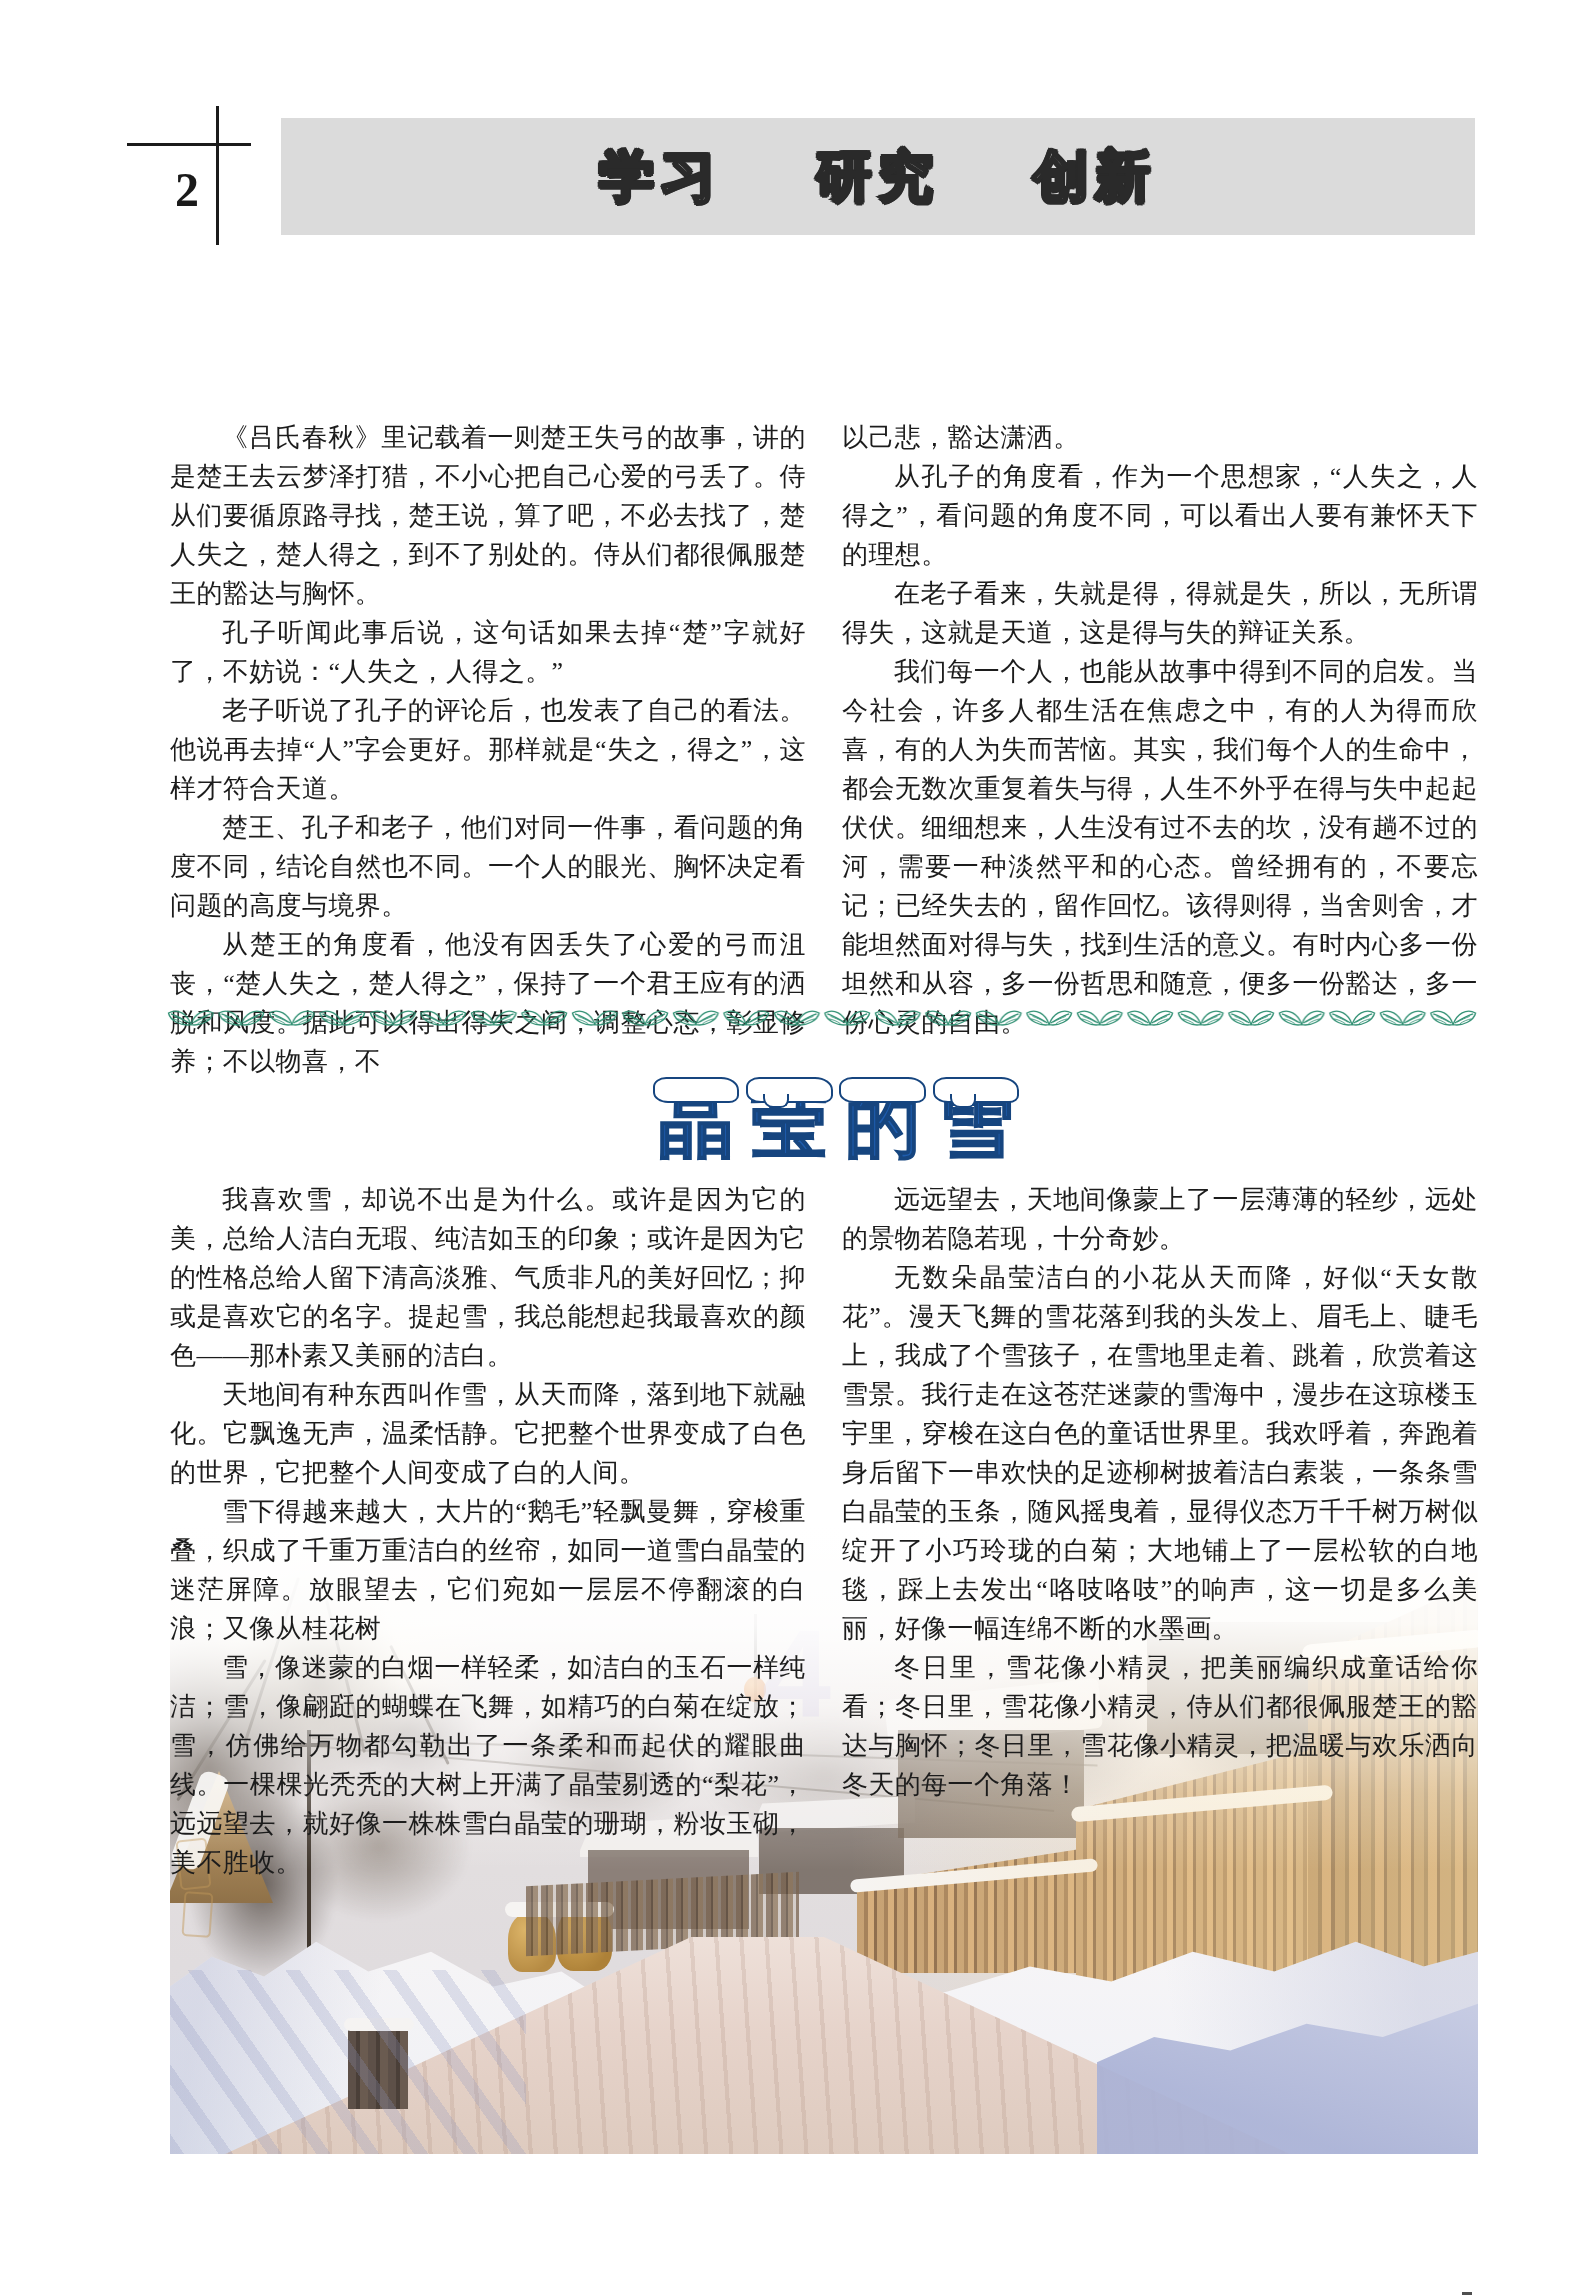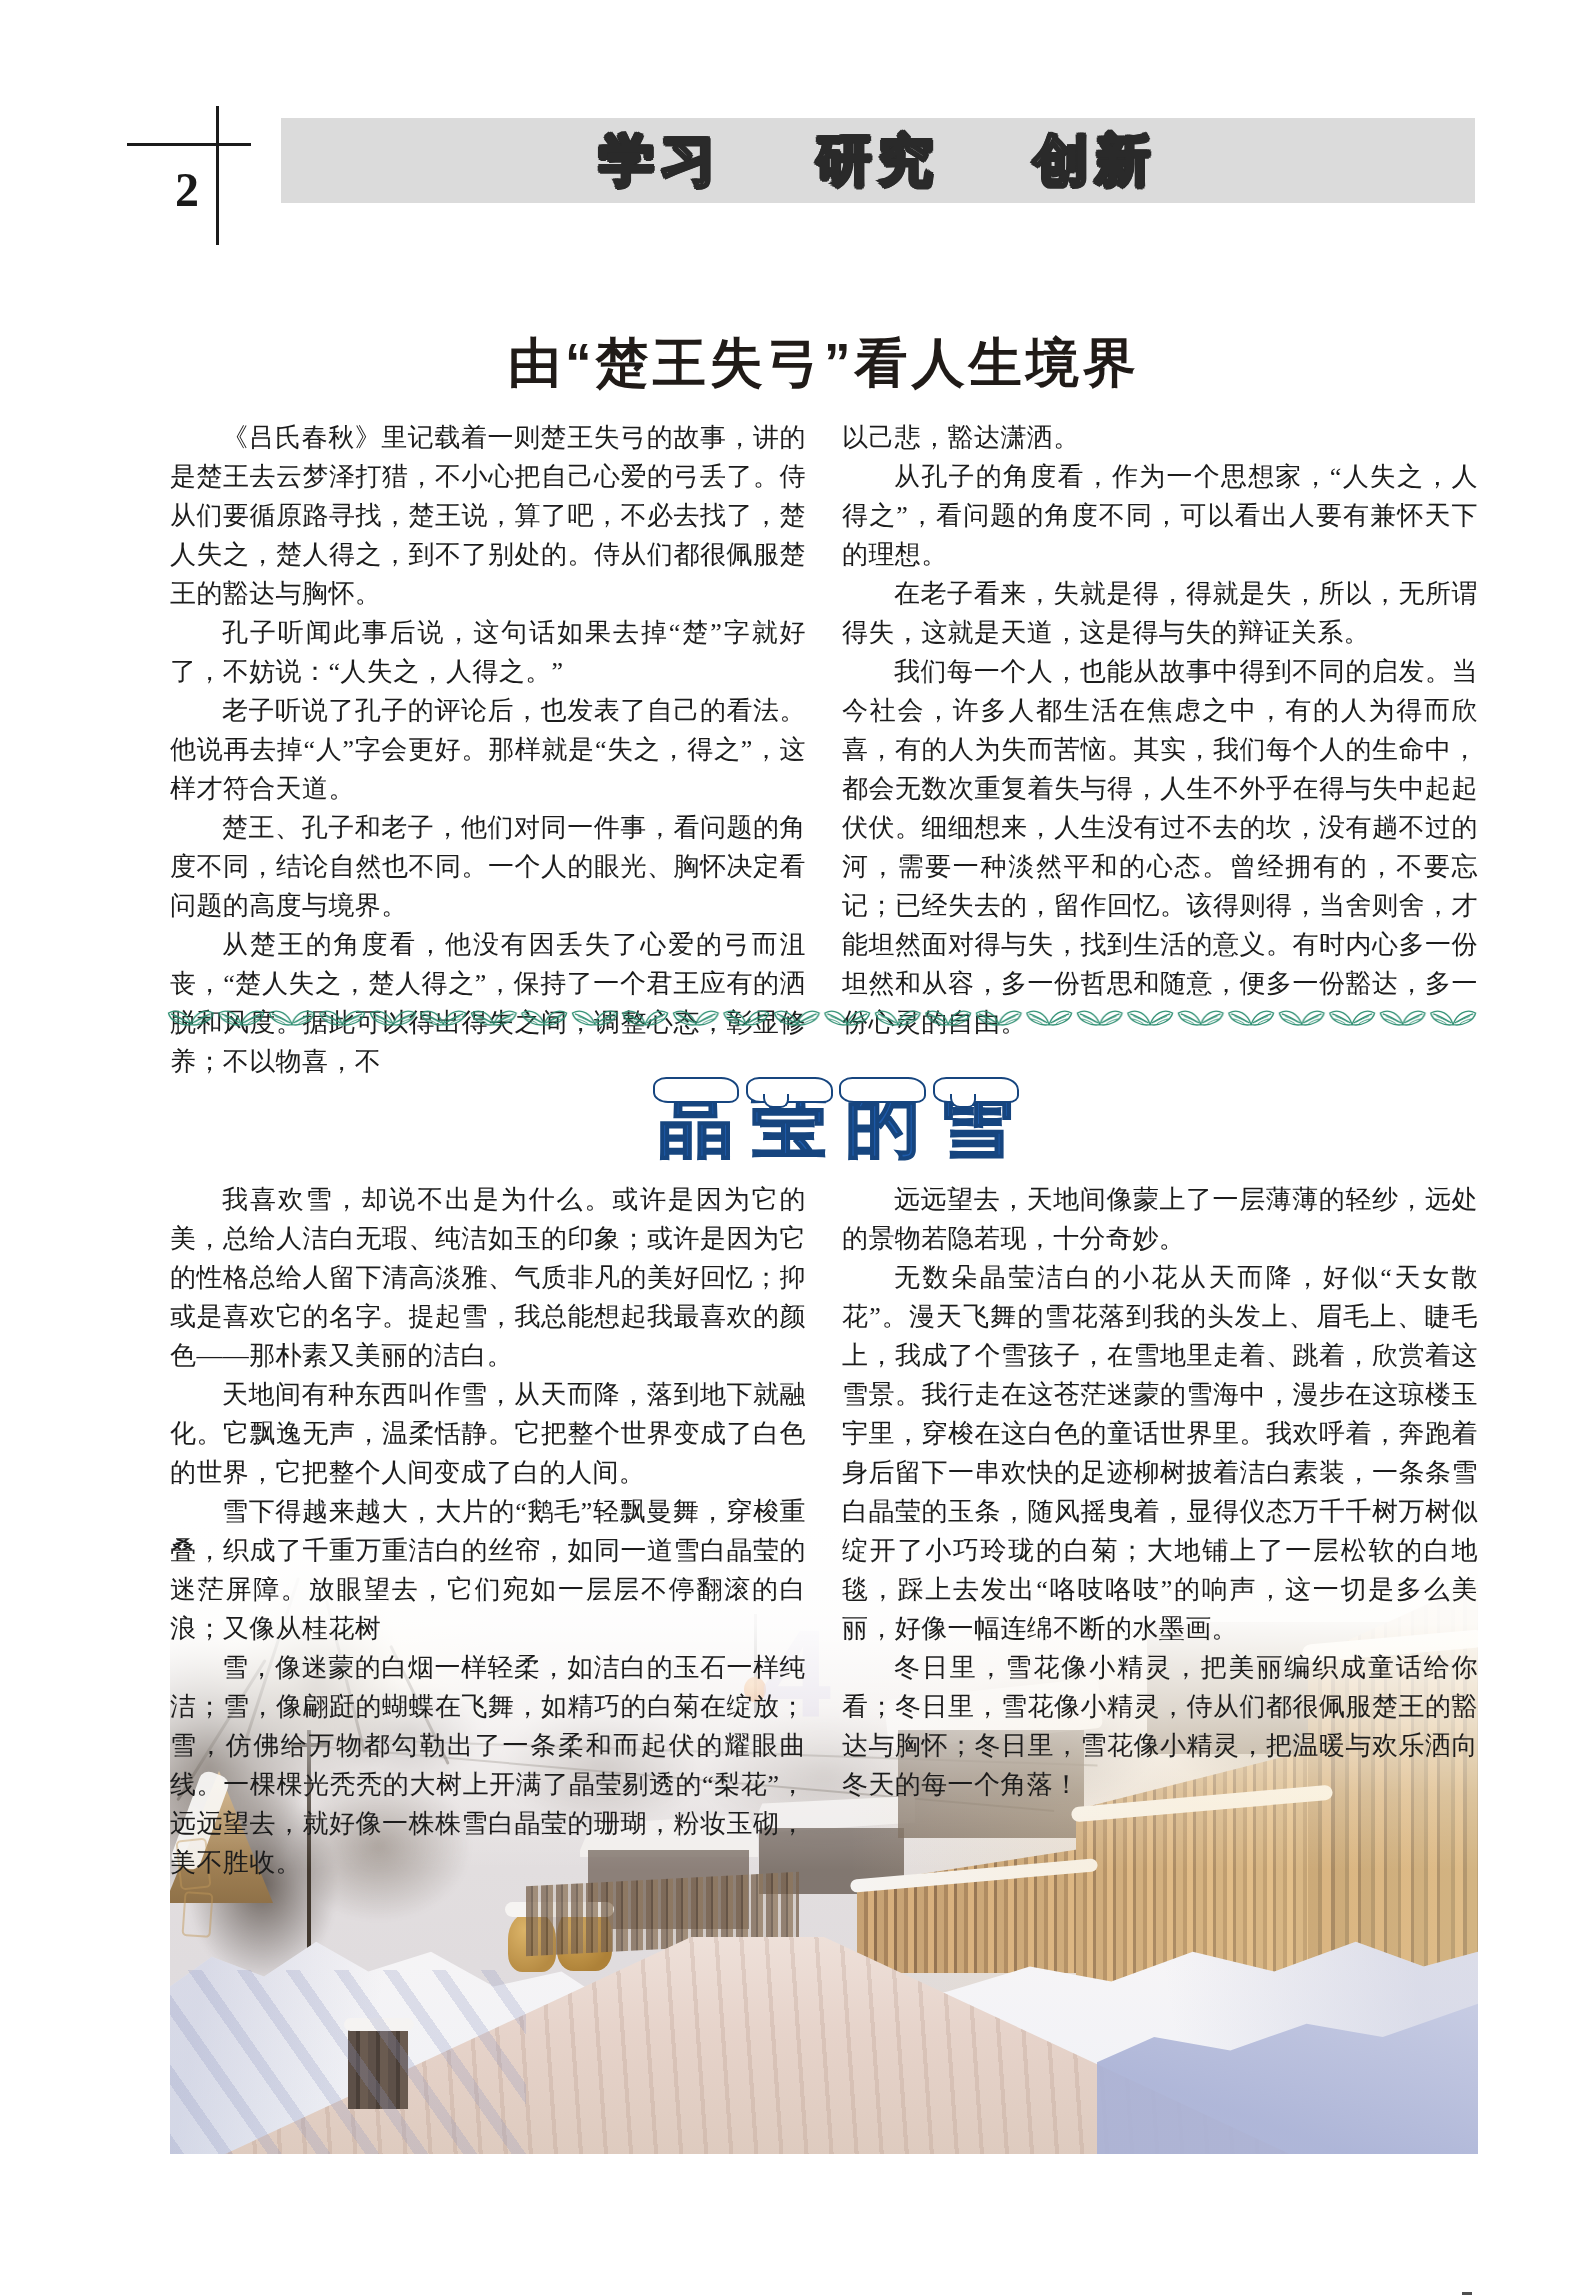--- a/index.html
+++ b/index.html
@@ -3,21 +3,21 @@
 <meta charset="utf-8">
 <style>
   html,body{margin:0;padding:0;background:#fff;}
   .page{position:relative;width:1589px;height:2295px;background:#ffffff;overflow:hidden;
         font-family:"Liberation Serif","DejaVu Serif",serif;color:#1c1c1c;}
   
   .cross-v{position:absolute;left:216px;top:106px;width:2.5px;height:139px;background:#1b1b1b;}
   .cross-h{position:absolute;left:127px;top:143px;width:124px;height:2.5px;background:#1b1b1b;}
   .pagenum{position:absolute;left:162px;top:162px;width:50px;text-align:center;
            font-size:48px;font-weight:600;color:#1a1a1a;}
-  .banner{position:absolute;left:281px;top:118px;width:1194px;height:85px;background:#dbdbdb;
+  .banner{position:absolute;left:281px;top:118px;width:1194px;height:117px;background:#dbdbdb;
           display:flex;align-items:center;justify-content:center;}
   .banner-word{font-family:"Liberation Sans","DejaVu Sans",sans-serif;font-weight:900;
           font-size:55px;letter-spacing:6.6px;color:#fdfdfd;margin:0 47px;
           -webkit-text-stroke:2.5px #2a2a2a;
           text-shadow:2.5px 0 #2a2a2a,-2.5px 0 #2a2a2a,0 2.5px #2a2a2a,0 -2.5px #2a2a2a,
                       1.7px 1.7px #2a2a2a,-1.7px 1.7px #2a2a2a,1.7px -1.7px #2a2a2a,-1.7px -1.7px #2a2a2a;}
   
   .title1{position:absolute;left:170px;top:328px;width:1308px;text-align:center;
           font-family:"Liberation Sans","DejaVu Sans",sans-serif;font-weight:900;
           font-size:53px;letter-spacing:4.1px;color:#201b18;z-index:3;}
@@ -144,21 +144,20 @@
 
   <div class="cross-v"></div>
   <div class="cross-h"></div>
   <div class="pagenum">2</div>
   <div class="banner">
     <span class="banner-word">学习</span>
     <span class="banner-word">研究</span>
     <span class="banner-word">创新</span>
   </div>
 
-  <div class="title1">由“楚王失弓”看人生境界</div>
   <div class="cols a1">
     <div class="col">
       <p class="ind">《吕氏春秋》里记载着一则楚王失弓的故事，讲的是楚王去云梦泽打猎，不小心把自己心爱的弓丢了。侍从们要循原路寻找，楚王说，算了吧，不必去找了，楚人失之，楚人得之，到不了别处的。侍从们都很佩服楚王的豁达与胸怀。</p>
       <p class="ind">孔子听闻此事后说，这句话如果去掉“楚”字就好了，不妨说：“人失之，人得之。”</p>
       <p class="ind">老子听说了孔子的评论后，也发表了自己的看法。他说再去掉“人”字会更好。那样就是“失之，得之”，这样才符合天道。</p>
       <p class="ind">楚王、孔子和老子，他们对同一件事，看问题的角度不同，结论自然也不同。一个人的眼光、胸怀决定看问题的高度与境界。</p>
       <p class="ind">从楚王的角度看，他没有因丢失了心爱的弓而沮丧，“楚人失之，楚人得之”，保持了一个君王应有的洒脱和风度。据此可以得出得失之间，调整心态，彰显修养；不以物喜，不</p>
     </div>
     <div class="col">
       <p>以己悲，豁达潇洒。</p>

